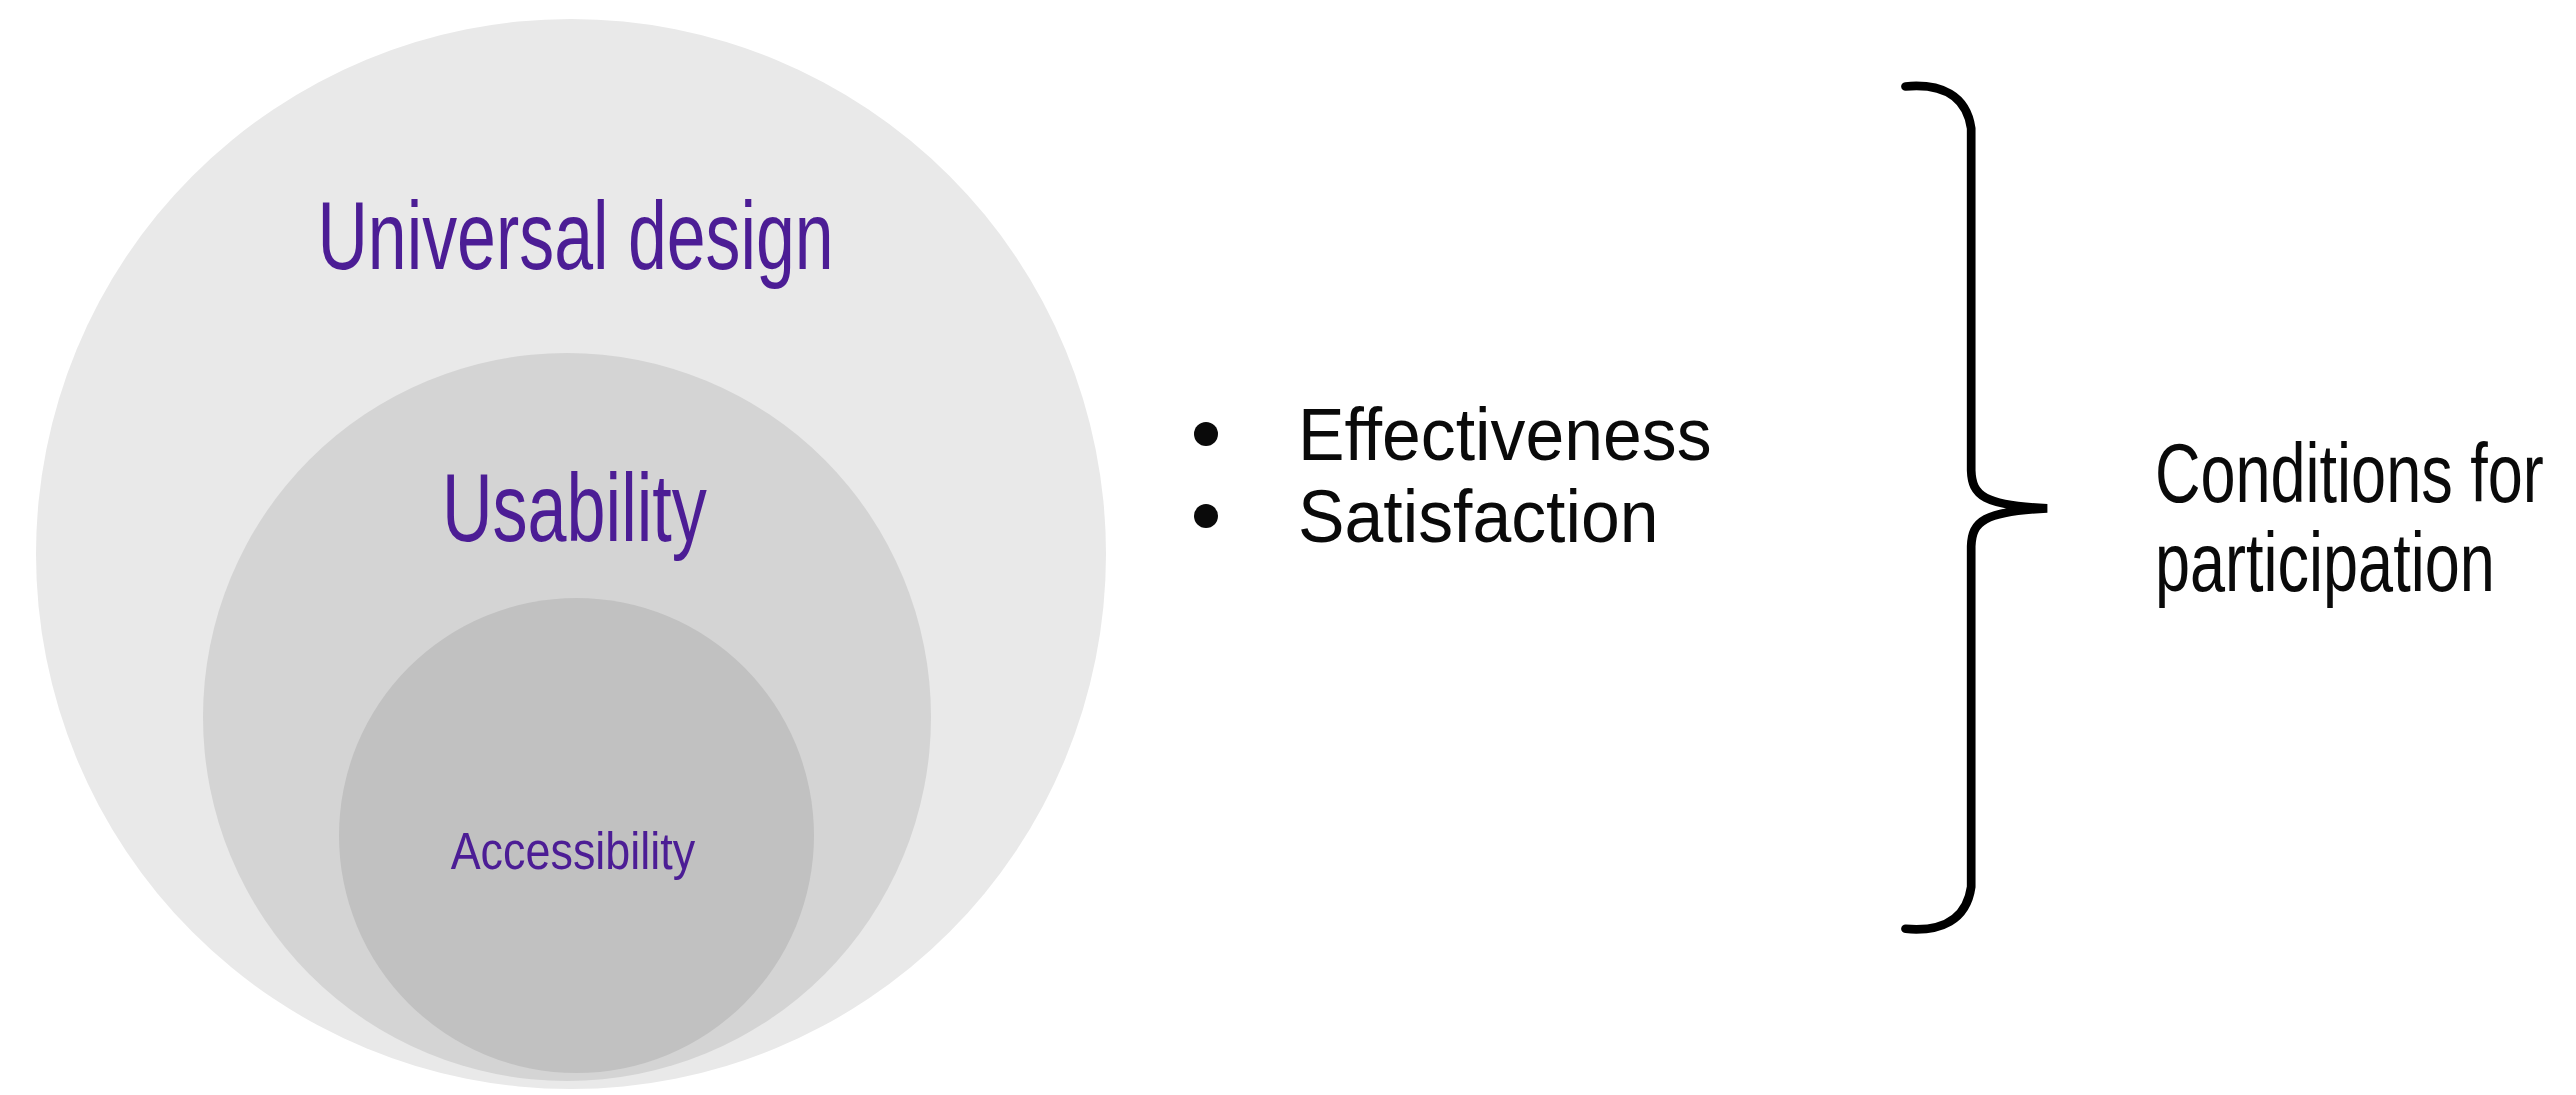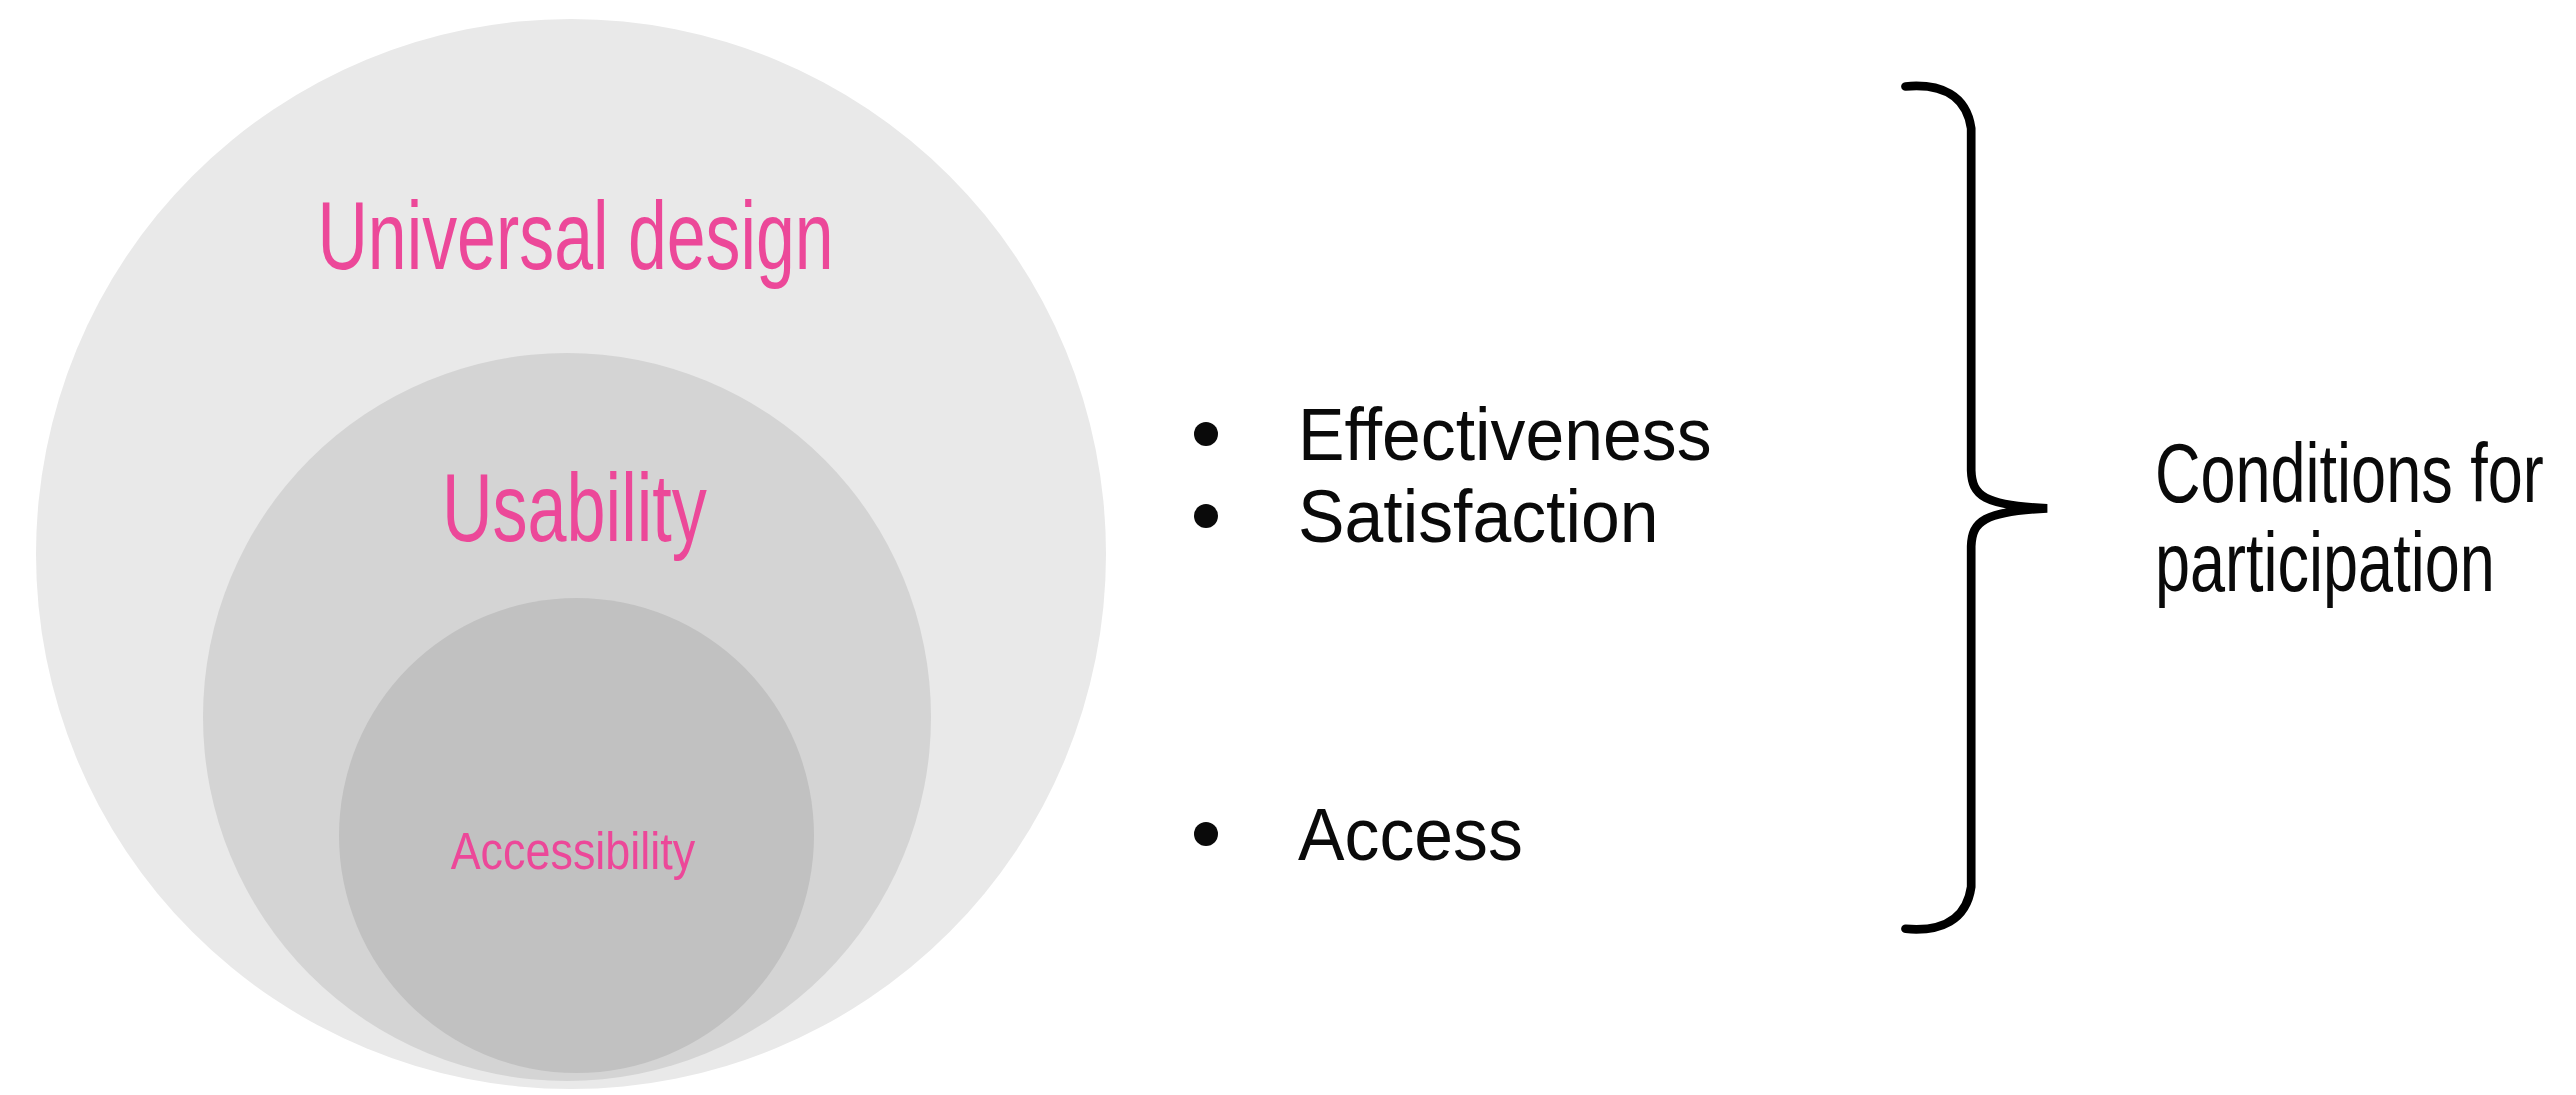--- a/index.html
+++ b/index.html
@@ -9,21 +9,21 @@
     background:#ffffff;
     overflow:hidden;
     font-family:"Liberation Sans","DejaVu Sans",sans-serif;
     color:#000000;
   }
   .circle{position:absolute;border-radius:50%;}
   #ring-outer {left:36px; top:19px;  width:1070px;height:1070px;background:#e9e9e9;}
   #ring-middle{left:203px;top:353px; width:728px; height:728px; background:#d4d4d4;}
   #ring-inner {left:339px;top:598px; width:475px; height:475px; background:#c1c1c1;}
 
-  .ring-label{position:absolute;text-align:center;white-space:nowrap;color:#ec4899;}
+  .ring-label{position:absolute;text-align:center;white-space:nowrap;color:#4c1d95;}
   .ring-label > span{display:inline-block;}
   #label-universal{left:41px; width:1070px;top:187px; font-size:97px;line-height:97px;}
   #label-universal > span{transform:scaleX(0.72);transform-origin:center;}
   #label-usability{left:210px;width:728px; top:460px; font-size:96px;line-height:96px;}
   #label-usability > span{transform:scaleX(0.73);transform-origin:center;}
   #label-accessibility{left:335px;width:475px;top:814px;font-size:51px;line-height:75px;}
   #label-accessibility > span{transform:scaleX(0.88);transform-origin:center;}
 
   .bullet-group{position:absolute;left:1187px;width:792px;}
   #bullet-group-0{top:97px;}
@@ -72,26 +72,20 @@
     <div class="bullet-row">
       <span class="bullet-dot"></span>
       <span class="bullet-label">Effectiveness</span>
     </div>
     <div class="bullet-row">
       <span class="bullet-dot"></span>
       <span class="bullet-label">Satisfaction</span>
     </div>
   </div>
 
-  <div class="bullet-group" id="bullet-group-2">
-    <div class="bullet-row">
-      <span class="bullet-dot"></span>
-      <span class="bullet-label">Access</span>
-    </div>
-  </div>
 
   <svg id="brace-svg" viewBox="0 0 3254 1384" aria-hidden="true">
     <path id="brace-path" d="M 2407 109
          C 2452 105, 2484 120, 2490 162
          L 2490 594
          C 2491 626, 2506 638, 2586 642
          C 2506 646, 2491 658, 2490 690
          L 2490 1120
          C 2484 1162, 2452 1177, 2407 1173"></path>
   </svg>

